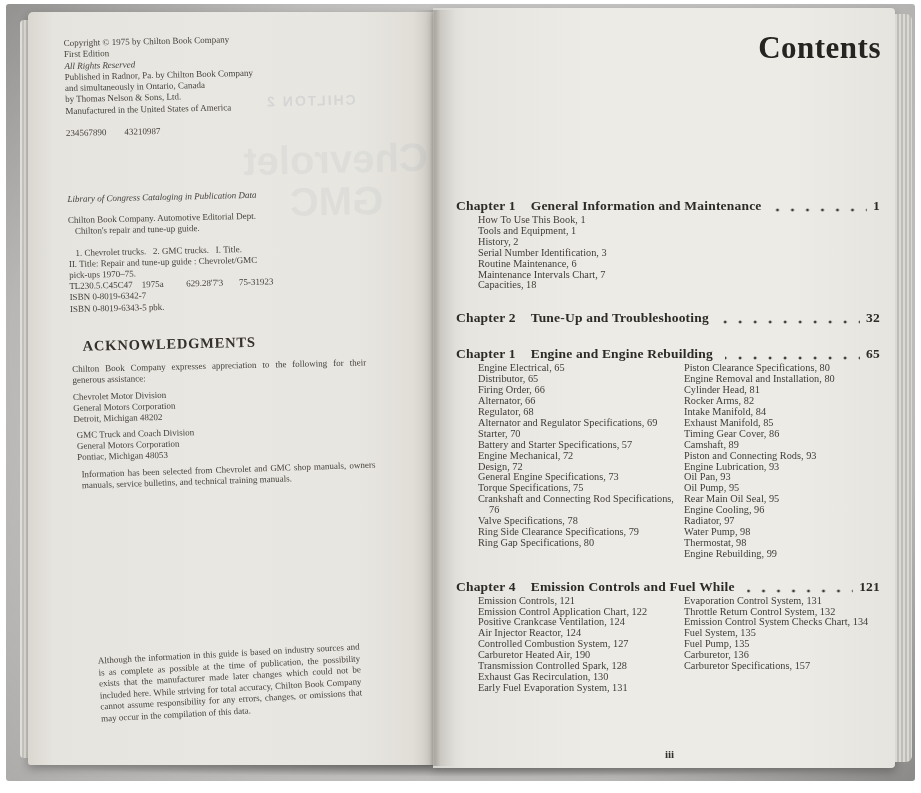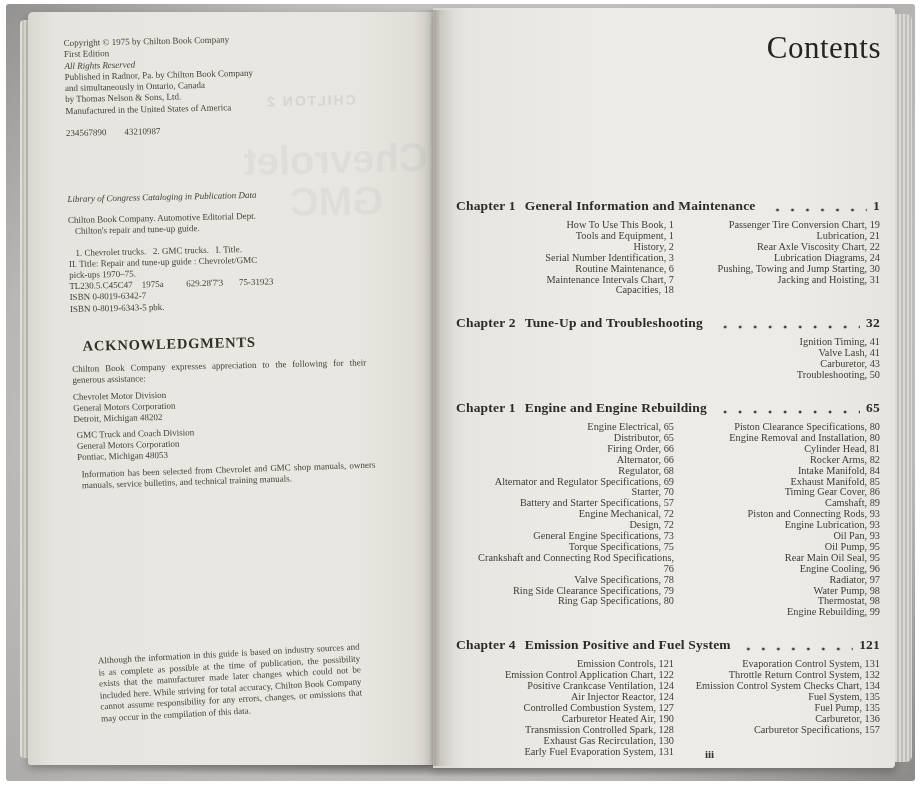--- a/index.html
+++ b/index.html
@@ -41,38 +41,38 @@
          letter-spacing:0.8px;color:#34312b;}
   .ack-intro{position:absolute;left:37px;top:352px;width:294px;font-size:9px;line-height:11px;text-align:justify;}
   .addr0{position:absolute;left:37px;top:380px;font-size:9px;line-height:11.2px;}
   .addr1{position:absolute;left:40px;top:418px;font-size:9px;line-height:11.2px;}
   .ack-note{position:absolute;left:44px;top:456px;width:294px;font-size:9px;line-height:11.4px;
          text-align:justify;transform:rotate(-0.6deg);}
   .disclaimer{position:absolute;left:57px;top:640px;width:262px;font-size:9px;line-height:11.6px;
          text-align:justify;transform:rotate(-1.8deg);}
   
   .right-content{position:absolute;left:433px;top:8px;width:462px;height:760px;color:#3e3b35;}
-  .contents-title{position:absolute;right:14px;top:22px;font-size:31px;font-weight:normal;
+  .contents-title{position:absolute;right:14px;top:22px;font-size:31px;font-weight:bold;
          color:#262420;letter-spacing:0.5px;}
   .toc{position:absolute;left:23px;top:188px;width:424px;}
   .chapter{margin-bottom:17px;}
   .ch-head{display:flex;align-items:baseline;font-weight:bold;font-size:13.5px;color:#2d2b26;
          letter-spacing:0.2px;line-height:19px;}
   .ch-label{flex:0 0 auto;}
-  .ch-title{flex:0 1 auto;margin-left:9px;}
+  .ch-title{flex:0 1 auto;margin-left:15px;}
   .leader{flex:1 1 auto;align-self:flex-end;height:12px;margin:0 6px 0 12px;min-width:20px;
          background-image:radial-gradient(circle at 2px 2px,#3d3b36 1.3px,rgba(0,0,0,0) 1.7px);
          background-size:15px 4px;background-repeat:repeat-x;background-position:right 2px bottom 3px;}
   .ch-page{flex:0 0 auto;}
-  .ch-cols{display:flex;margin-top:5px;padding-left:22px;gap:16px;text-align:right;}
+  .ch-cols{display:flex;padding-left:22px;gap:10px;}
   .ch-col{font-size:10.3px;line-height:10.9px;color:#403d37;}
   .ch-col.c0{width:196px;flex:0 0 auto;}
   .ch-col.c1{flex:1 1 auto;}
   .entry{padding-left:11px;text-indent:-11px;}
-  .folio{position:absolute;left:232px;top:740px;font-size:11px;font-weight:bold;color:#33302b;margin-left:40px;}
+  .folio{position:absolute;left:232px;top:740px;font-size:11px;font-weight:bold;color:#33302b;}
 </style>
 </head>
 <body>
 
 <div class="stage">
   <div class="photo">
     <div class="vignette"></div>
   </div>
 
   <div class="book-shadow"></div>
@@ -129,44 +129,30 @@
           <div class="ch-cols">
             <div class="ch-col c0">
               <div class="entry">How To Use This Book, 1</div>
               <div class="entry">Tools and Equipment, 1</div>
               <div class="entry">History, 2</div>
               <div class="entry">Serial Number Identification, 3</div>
               <div class="entry">Routine Maintenance, 6</div>
               <div class="entry">Maintenance Intervals Chart, 7</div>
               <div class="entry">Capacities, 18</div>
             </div>
-            <div class="ch-col c1">
-              <div class="entry">Passenger Tire Conversion Chart, 19</div>
-              <div class="entry">Lubrication, 21</div>
-              <div class="entry">Rear Axle Viscosity Chart, 22</div>
-              <div class="entry">Lubrication Diagrams, 24</div>
-              <div class="entry">Pushing, Towing and Jump Starting, 30</div>
-              <div class="entry">Jacking and Hoisting, 31</div>
-            </div>
           </div>
         </section>
         <section class="chapter">
           <div class="ch-head">
             <span class="ch-label">Chapter 2</span>
             <span class="ch-title">Tune-Up and Troubleshooting</span>
             <span class="leader"></span>
             <span class="ch-page">32</span>
           </div>
           <div class="ch-cols">
-            <div class="ch-col c1">
-              <div class="entry">Ignition Timing, 41</div>
-              <div class="entry">Valve Lash, 41</div>
-              <div class="entry">Carburetor, 43</div>
-              <div class="entry">Troubleshooting, 50</div>
-            </div>
           </div>
         </section>
         <section class="chapter">
           <div class="ch-head">
             <span class="ch-label">Chapter 1</span>
             <span class="ch-title">Engine and Engine Rebuilding</span>
             <span class="leader"></span>
             <span class="ch-page">65</span>
           </div>
           <div class="ch-cols">
@@ -206,21 +192,21 @@
               <div class="entry">Radiator, 97</div>
               <div class="entry">Water Pump, 98</div>
               <div class="entry">Thermostat, 98</div>
               <div class="entry">Engine Rebuilding, 99</div>
             </div>
           </div>
         </section>
         <section class="chapter">
           <div class="ch-head">
             <span class="ch-label">Chapter 4</span>
-            <span class="ch-title">Emission Positive and Fuel System</span>
+            <span class="ch-title">Emission Controls and Fuel While</span>
             <span class="leader"></span>
             <span class="ch-page">121</span>
           </div>
           <div class="ch-cols">
             <div class="ch-col c0">
               <div class="entry">Emission Controls, 121</div>
               <div class="entry">Emission Control Application Chart, 122</div>
               <div class="entry">Positive Crankcase Ventilation, 124</div>
               <div class="entry">Air Injector Reactor, 124</div>
               <div class="entry">Controlled Combustion System, 127</div>

